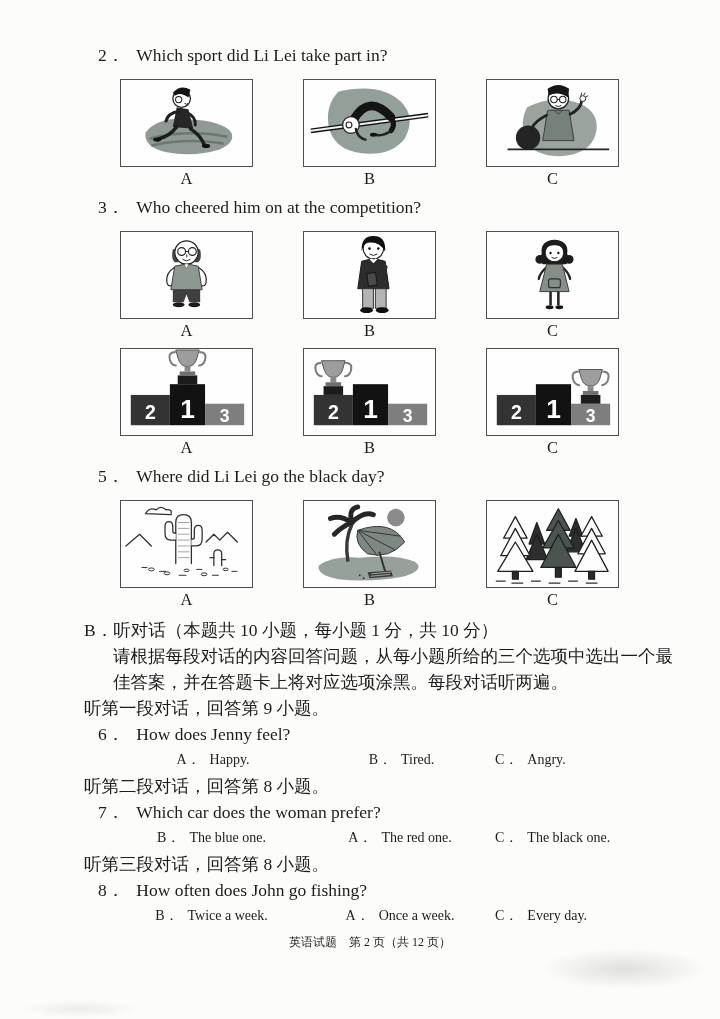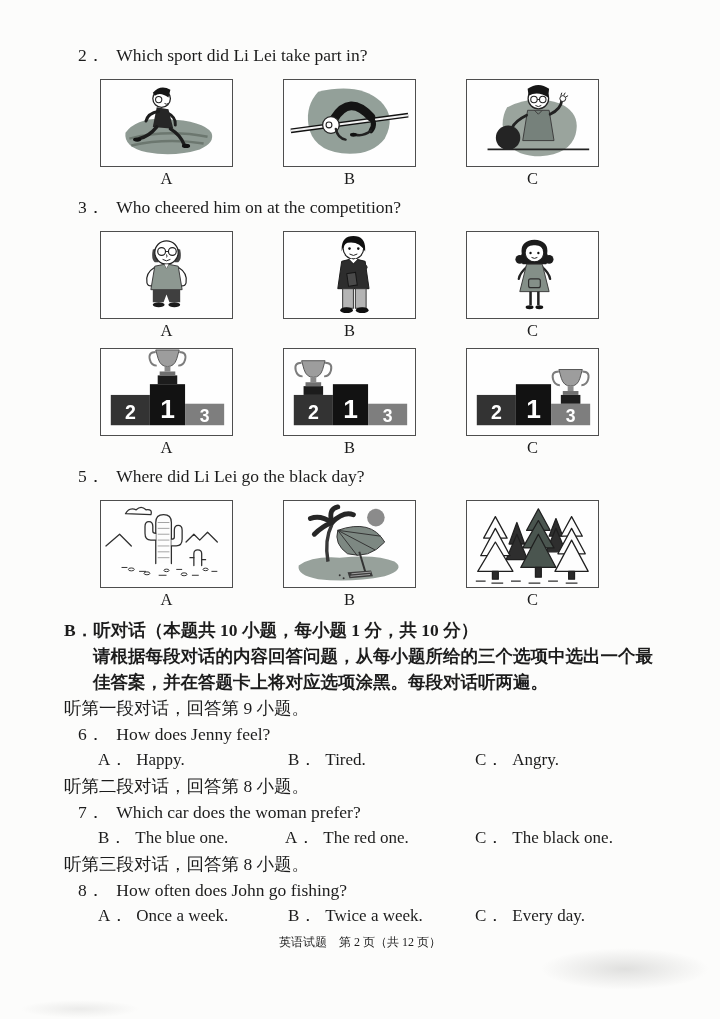--- a/index.html
+++ b/index.html
@@ -1,41 +1,41 @@
 <!DOCTYPE html>
 <html><head>
 <meta charset="utf-8">
 <style>
   html,body{margin:0;padding:0;}
   body{
     width:720px;height:1019px;background:#fcfcfb;color:#1c1c1c;
     font-family:"Liberation Serif","DejaVu Serif",serif;
     overflow:hidden;position:relative;
   }
-  .page{padding:44px 36px 0 64px;position:relative;}
+  .page{padding:44px 36px 0 84px;position:relative;}
   
   .pq-block{margin-bottom:8px;}
   .pq-line{font-size:17.5px;line-height:23px;margin-left:14px;margin-bottom:12px;white-space:nowrap;}
   .pq-num{margin-right:12px;}
   .fig-row{display:flex;gap:50px;margin-left:36px;}
   .fig{width:133px;}
   .fig-box{
     width:133px;height:88px;border:1.4px solid #4e4e4e;background:#fefefe;
     box-sizing:border-box;overflow:hidden;
   }
   .fig-box svg{display:block;width:100%;height:100%;}
   .fig-label{text-align:center;font-size:16.5px;line-height:19px;margin-top:2px;}
   
   .sec-line{font-size:17.5px;line-height:26px;white-space:nowrap;}
-  .bold{font-weight:bold;}
+  .bold{font-weight:normal;}
   .instr{margin-left:29px;}
   .lq-line{margin-left:14px;}
   .lq-num{margin-right:12px;}
   .opt-row{display:flex;margin-left:34px;}
-  .opt{font-size:17px;}
+  .opt{font-size:14px;text-align:center;}
   .opt-a{width:190px;}
   .opt-b{width:187px;}
   .opt-label{margin-right:9px;}
   .footer{
     text-align:center;font-size:12px;line-height:26px;transform:translateX(-14px);
   }
   
   .smudge{position:absolute;pointer-events:none;}
   .smudge-1{
     left:540px;top:948px;width:170px;height:42px;
@@ -373,22 +373,22 @@
       <span class="opt opt-c"><span class="opt-label">C．</span><span>The black one.</span></span>
     </div>
   </div>
 
   <div>
     <div class="sec-line">听第三段对话，回答第 8 小题。</div>
     <div class="sec-line lq-line">
       <span class="lq-num">8．</span><span>How often does John go fishing?</span>
     </div>
     <div class="sec-line opt-row">
+      <span class="opt opt-b"><span class="opt-label">B．</span><span>Twice a week.</span></span>
       <span class="opt opt-a"><span class="opt-label">A．</span><span>Once a week.</span></span>
-      <span class="opt opt-b"><span class="opt-label">B．</span><span>Twice a week.</span></span>
       <span class="opt opt-c"><span class="opt-label">C．</span><span>Every day.</span></span>
     </div>
   </div>
 
   <div class="footer">英语试题　第 2 页（共 12 页）</div>
 
 </div>
 
 <div class="smudge smudge-1"></div>
 <div class="smudge smudge-2"></div>

